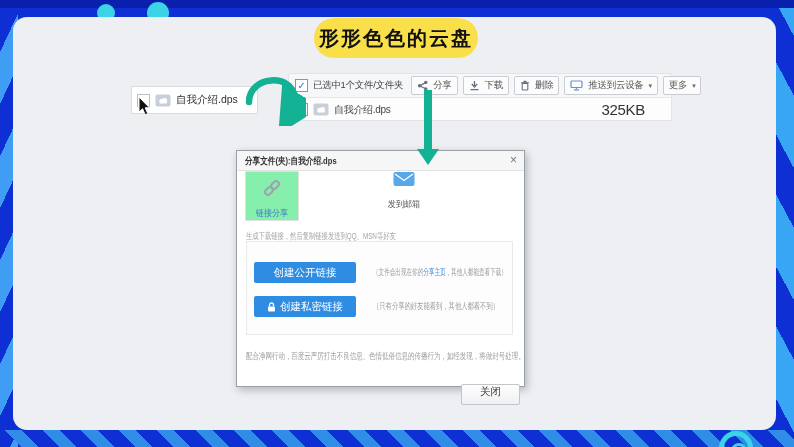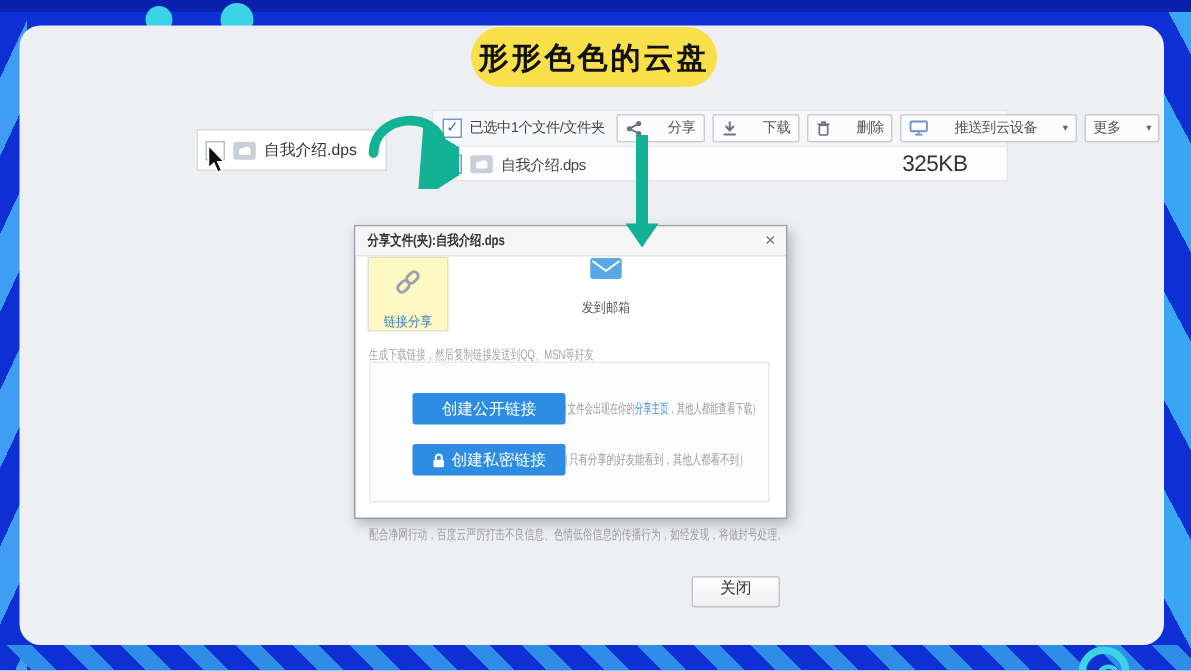--- a/index.html
+++ b/index.html
@@ -29,42 +29,42 @@
   .chip{left:131px;top:86px;width:127px;height:28px;background:#fff;border:1px solid #d9dce1;
     display:flex;align-items:center;gap:5px;padding:0 5px;box-sizing:border-box;font-size:10.5px;color:#333;}
   .cb{display:inline-flex;align-items:center;justify-content:center;width:13px;height:13px;background:#fff;
     border:1px solid #b9bfc7;box-sizing:border-box;font-size:10px;line-height:1;color:#2f6fd0;flex:0 0 auto;}
   .cb.checked{border-color:#6f9ad8;}
 
   
   .tpanel{left:288px;top:73px;width:384px;height:48px;background:#fdfdfe;border:1px solid #e2e4e8;box-sizing:border-box;}
   .trow{display:flex;align-items:center;gap:5px;height:23px;padding:0 6px;font-size:9.5px;color:#444;letter-spacing:-0.3px;}
   .trow.bar{background:#f6f7f9;border-bottom:1px solid #e6e8ec;height:23px;}
-  .tbtn{display:inline-flex;align-items:center;gap:17px;border:1px solid #c9cdd3;background:#fcfcfd;border-radius:2px;
+  .tbtn{display:inline-flex;align-items:center;gap:5px;border:1px solid #c9cdd3;background:#fcfcfd;border-radius:2px;
     height:17px;padding:0 5px;color:#555;flex:0 0 auto;}
   .caret{font-size:7px;color:#666;line-height:1;}
   .fsize{margin-left:auto;margin-right:20px;color:#333;font-size:15px;}
 
   
   .varrow-shaft{left:424px;top:90px;width:8px;height:60px;background:#13b295;}
   .varrow-head{left:417px;top:149px;width:0;height:0;border-left:11px solid transparent;border-right:11px solid transparent;border-top:16px solid #13b295;}
 
   
-  .dialog{left:236px;top:150px;width:289px;height:196px;background:#fff;border:1px solid #9aa0a8;
+  .dialog{left:236px;top:150px;width:289px;height:237px;background:#fff;border:1px solid #9aa0a8;
     box-sizing:border-box;box-shadow:2px 3px 8px rgba(0,0,0,.25);}
   .dlg-title{left:0;top:0;width:100%;height:20px;background:#f6f6f6;border-bottom:1px solid #e3e3e3;box-sizing:border-box;}
   .dlg-title .t{position:absolute;left:8px;top:0;line-height:19px;font-size:9.5px;font-weight:bold;color:#333;transform:scaleX(.8);transform-origin:0 50%;}
   .dlg-close{position:absolute;right:7px;top:2px;font-size:12px;color:#777;cursor:default;}
   .tab{width:54px;text-align:center;box-sizing:border-box;padding-top:6px;height:50px;}
   .tab .lbl{display:block;margin-top:5px;font-size:9px;color:#555;transform:scaleX(.9);transform-origin:50% 50%;}
-  .tab.sel{background:#fef9c3;border:1px solid #dfdfdf;}
+  .tab.sel{background:#86efac;border:1px solid #dfdfdf;}
   .tab.sel .lbl{color:#3f7dc8;}
   .hint{font-size:9px;color:#a6a6a6;transform:scaleX(.7);transform-origin:0 50%;}
   .ibox{left:9px;top:90px;width:267px;height:94px;border:1px solid #e9e9e9;background:#fdfdfd;box-sizing:border-box;}
-  .bluebtn{position:absolute;left:28px;width:102px;height:21px;background:#2e8ce2;border-radius:2px;color:#fff;
+  .bluebtn{position:absolute;left:7px;width:102px;height:21px;background:#2e8ce2;border-radius:2px;color:#fff;
     display:flex;align-items:center;justify-content:center;gap:4px;font-size:10.5px;}
   .note{position:absolute;left:126px;font-size:9px;color:#9a9a9a;transform-origin:0 50%;}
   .note a{color:#3a8ee6;text-decoration:none;}
   .disclaimer{left:9px;top:199px;font-size:9px;color:#9b9b9b;transform:scaleX(.72);transform-origin:0 50%;}
   .closebtn{left:224px;top:233px;width:59px;height:21px;border:1px solid #c2c6cb;border-radius:2px;
     background:linear-gradient(#fefefe,#eff0f2);display:flex;align-items:flex-start;justify-content:center;
     font-size:10.5px;color:#333;box-sizing:border-box;}
 </style>
 </head>
 <body>

